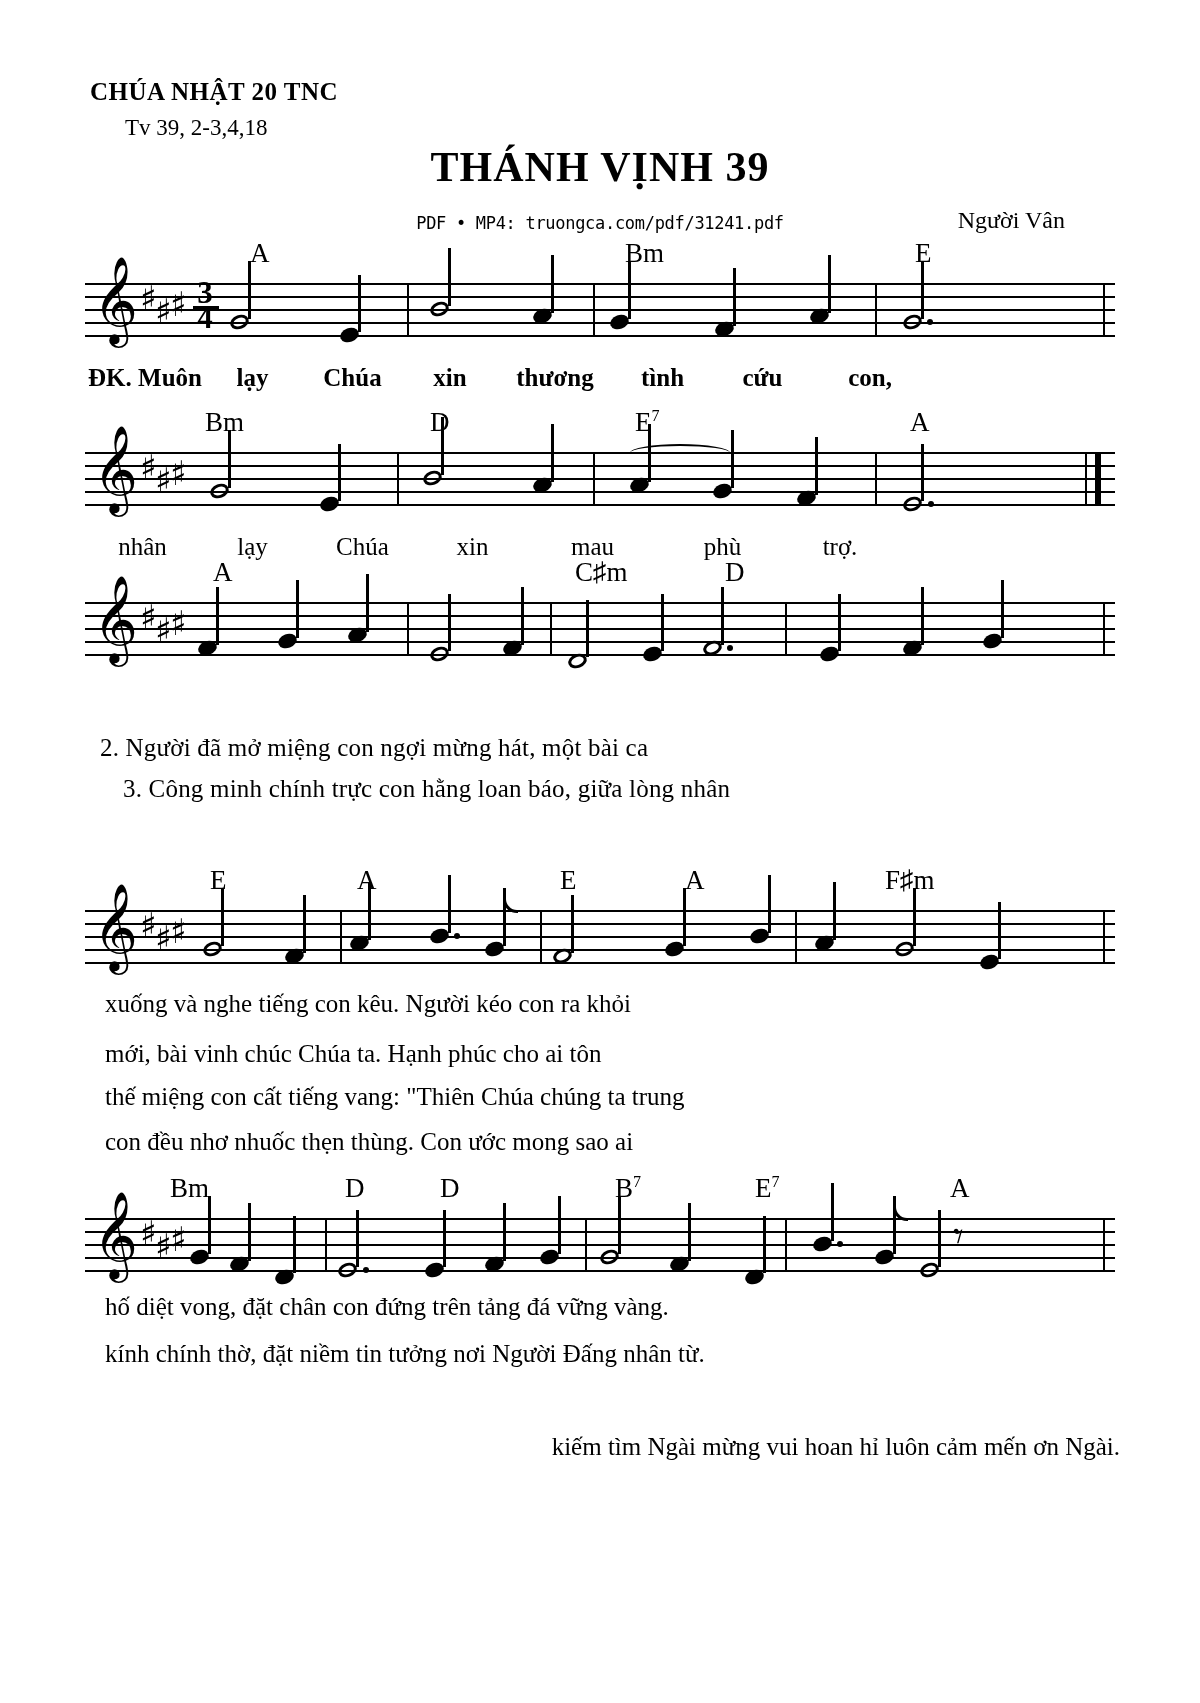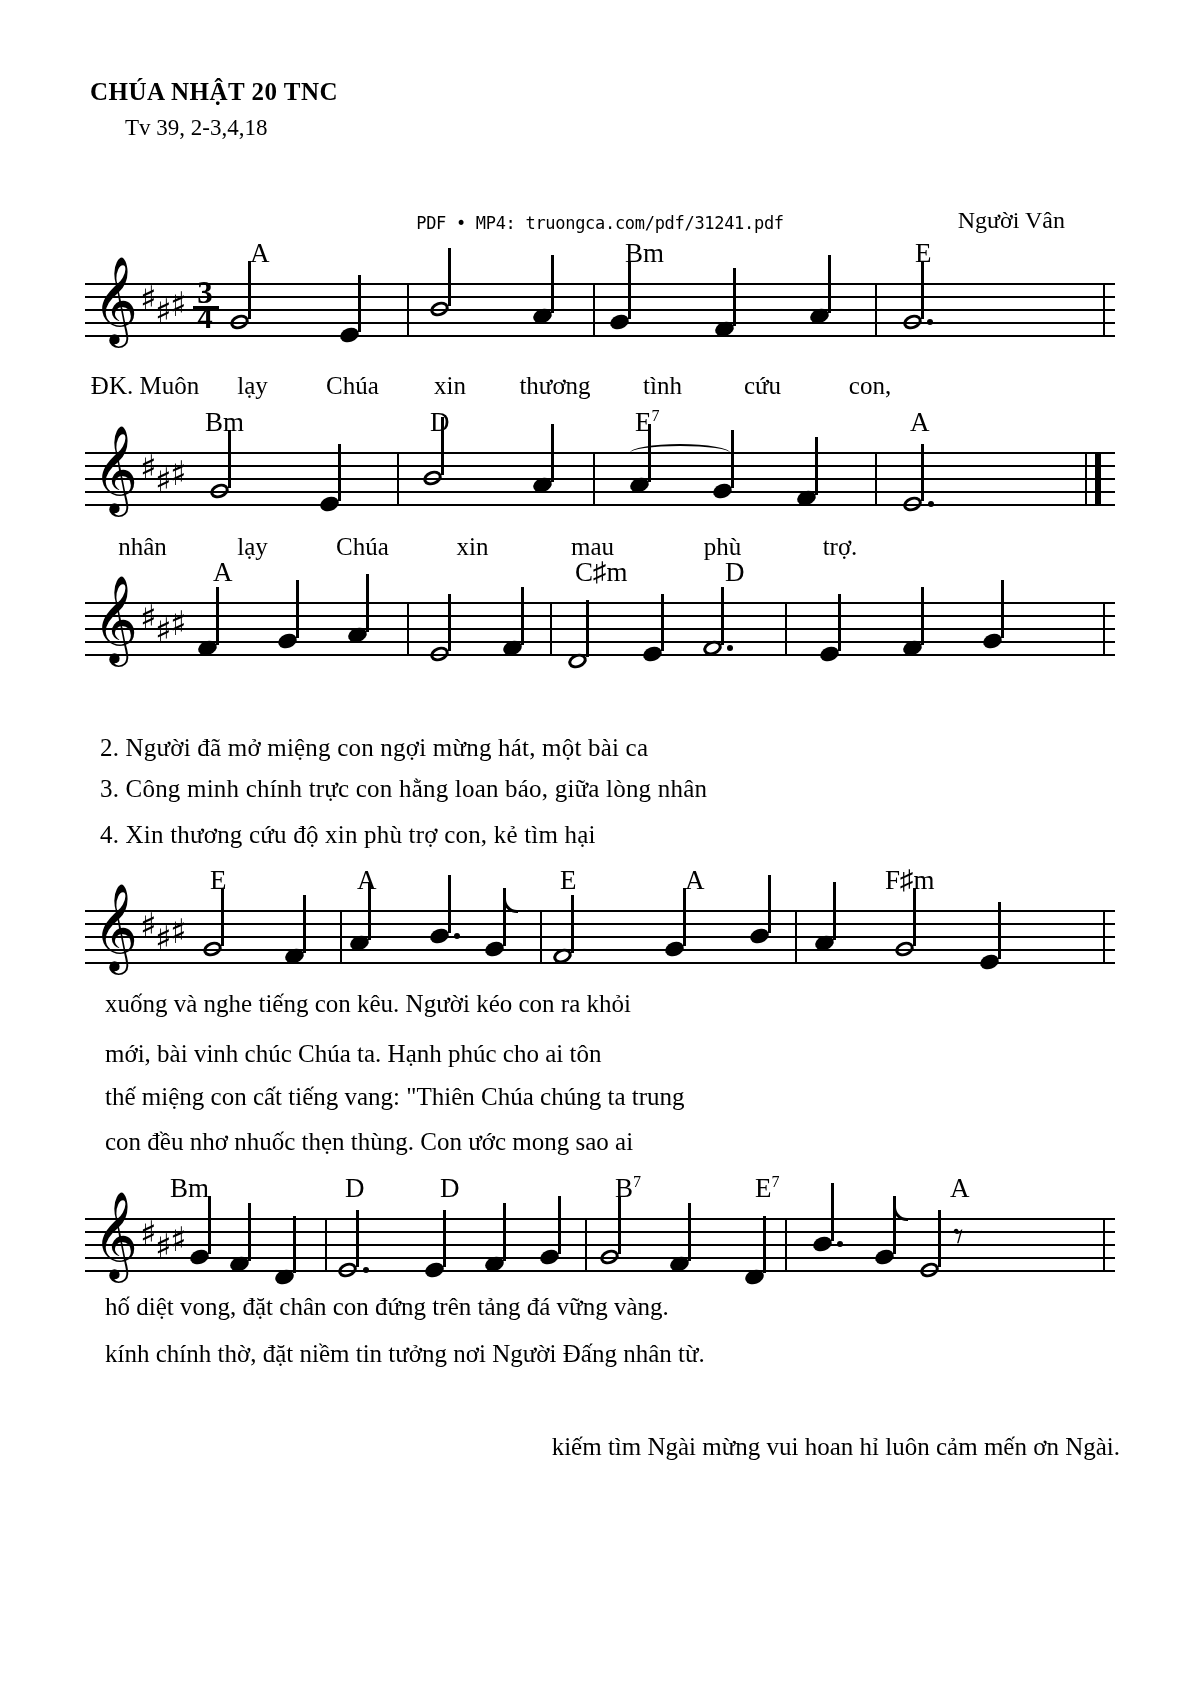--- a/index.html
+++ b/index.html
@@ -197,20 +197,21 @@
   }
   .lyricline span { display: inline-block; text-align: center; }
 </style>
 </head>
 <body>
 
 <div class="sheet">
 
   <div class="hdr-season">CHÚA NHẬT 20 TNC</div>
   <div class="hdr-ref">Tv 39, 2-3,4,18</div>
+  <div class="hdr-title">THÁNH VỊNH 39</div>
   <div class="hdr-sub">PDF • MP4: truongca.com/pdf/31241.pdf</div>
   <div class="hdr-author">Người Vân</div>
 
   <div class="system" style="top:283px;">
     <div class="staff">
       <div class="line l0"></div>
         <div class="line l1"></div>
         <div class="line l2"></div>
         <div class="line l3"></div>
         <div class="line l4"></div>
@@ -252,21 +253,21 @@
 
     <div class="barline" style="left:790px;"></div>
 
     <div class="note hollow" style="left:818px; top:32px;"></div>
     <div class="dot" style="left:842px; top:36px;"></div>
     <div class="stem" style="left:836px; top:-22px; height:58px;"></div>
 
     <div class="barline" style="left:1018px;"></div>
   </div>
 
-  <div class="lyricline" style="top:372px;">
+  <div class="lyricline" style="top:364px;font-weight:bold;">
     <span style="width:120px">ĐK. Muôn</span><span style="width:95px">lạy</span><span style="width:105px">Chúa</span><span style="width:90px">xin</span><span style="width:120px">thương</span><span style="width:95px">tình</span><span style="width:105px">cứu</span><span style="width:110px">con,</span>
   </div>
 
   <div class="system" style="top:452px;">
     <div class="staff">
       <div class="line l0"></div>
         <div class="line l1"></div>
         <div class="line l2"></div>
         <div class="line l3"></div>
         <div class="line l4"></div>
@@ -367,24 +368,21 @@
     <div class="note filled" style="left:898px; top:32px;"></div>
     <div class="stem" style="left:916px; top:-22px; height:58px;"></div>
 
     <div class="barline" style="left:1018px;"></div>
   </div>
 
   <div class="lyricline" style="top:734px; left:100px; width:1020px;">
     <span style="width:1020px; text-align:left; letter-spacing:0.2px;">2. Người   đã     mở     miệng con  ngợi mừng hát,       một     bài      ca</span>
   </div>
   <div class="lyricline" style="top:775px; left:100px; width:1020px;">
-    <span style="width:1020px; text-align:left; letter-spacing:0.2px;">3. Công  minh chính  trực   con  hằng loan  báo,       giữa     lòng  nhân</span>
-  </div>
-  <div class="lyricline" style="top:821px; left:100px; width:1020px;">
-    <span style="width:1020px; text-align:left; letter-spacing:0.2px;">4. Xin   thương  cứu    độ     xin    phù    trợ   con,      kẻ      tìm     hại</span>
+    <span style="width:1020px; text-align:left; letter-spacing:0.2px;margin-left:23px;">3. Công  minh chính  trực   con  hằng loan  báo,       giữa     lòng  nhân</span>
   </div>
 
   <div class="system" style="top:910px;">
     <div class="staff">
       <div class="line l0"></div>
         <div class="line l1"></div>
         <div class="line l2"></div>
         <div class="line l3"></div>
         <div class="line l4"></div>
     </div>

